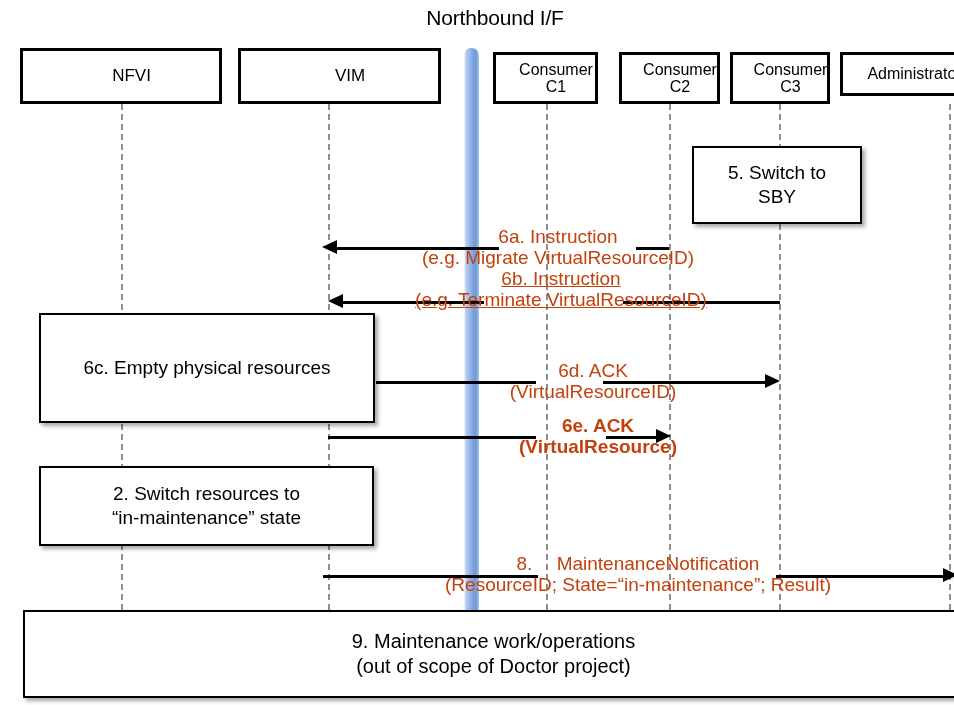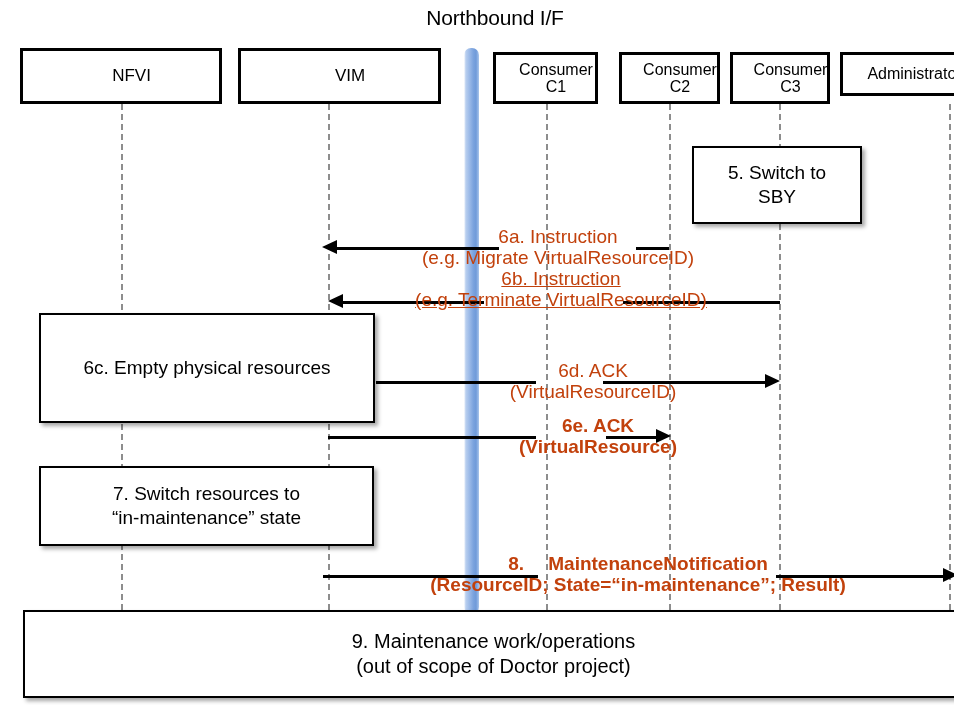--- a/index.html
+++ b/index.html
@@ -208,28 +208,28 @@
 
   <div class="seg" style="left:310px; top:436px; width:208px;"></div>
   <div class="seg" style="left:588px; top:436px; width:50px;"></div>
   <div class="head right" style="left:638px; top:429px;"></div>
   <div class="msg-label" style="left:480px; top:415px; width:200px;font-weight:bold;">
     <span class="l1">6e. ACK</span>
     <span class="l2">(VirtualResource)</span>
   </div>
 
   <div class="note" style="left:21px; top:466px; width:335px; height:80px; flex-direction:column;">
-    <span>7. Switch resources to</span>
+    <span>2. Switch resources to</span>
     <span>“in-maintenance” state</span>
   </div>
 
   <div class="seg" style="left:305px; top:575px; width:215px;"></div>
   <div class="seg" style="left:758px; top:575px; width:167px;"></div>
   <div class="head right" style="left:925px; top:568px;"></div>
-  <div class="msg-label" style="left:390px; top:553px; width:460px;font-weight:bold;">
+  <div class="msg-label" style="left:390px; top:553px; width:460px;">
     <span class="l1">8.  MaintenanceNotification</span>
     <span class="l2">(ResourceID; State=“in-maintenance”; Result)</span>
   </div>
 
   <div class="note wide" style="left:5px; top:610px; width:941px; height:88px; flex-direction:column;">
     <span>9. Maintenance work/operations</span>
     <span>(out of scope of Doctor project)</span>
   </div>
 
 </div>

